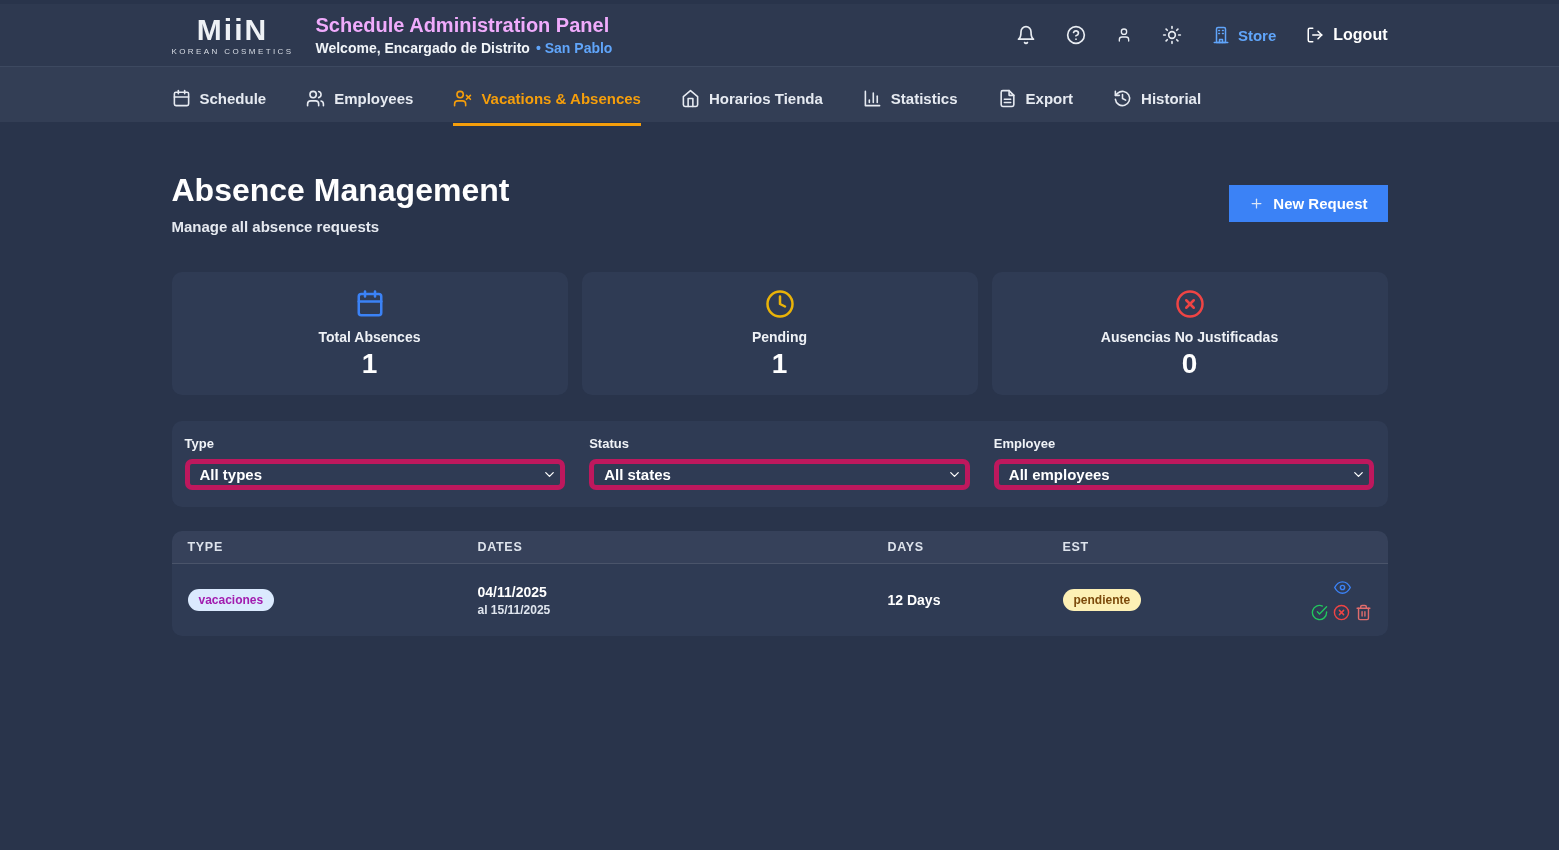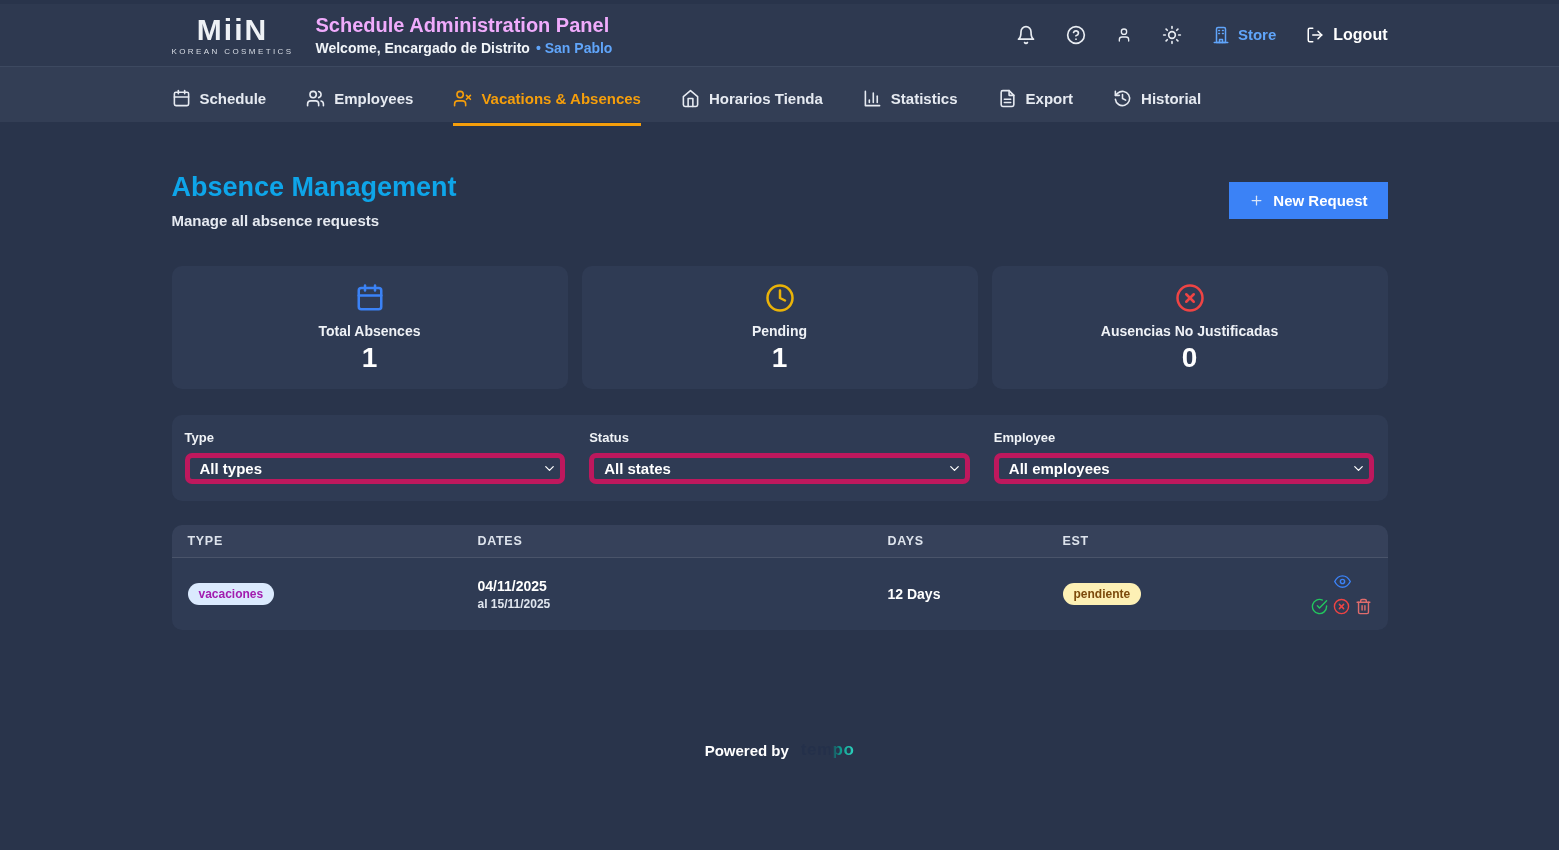--- a/index.html
+++ b/index.html
@@ -21,35 +21,35 @@
   .app-title { font-size:20px; font-weight:bold; color:#f0abfc; }
   .app-sub { font-size:14px; font-weight:bold; margin-top:3px; }
   .app-sub .store-badge { color:#60a5fa; margin-left:6px; }
   .top-actions { display:flex; align-items:center; gap:30px; }
   .icon { display:inline-block; }
   .icon svg { width:100%; height:100%; display:block; }
   .ico-20 { width:20px; height:20px; }
   .ico-16 { width:16px; height:16px; }
   .ico-18 { width:18px; height:18px; }
   .top-icon { color:#e8ecf2; cursor:pointer; }
-  .store-link { display:flex; gap:8px; color:#60a5fa; font-weight:bold; font-size:15px; cursor:pointer; }
+  .store-link { display:flex; align-items:center; gap:8px; color:#60a5fa; font-weight:bold; font-size:15px; cursor:pointer; }
   .logout-link { display:flex; align-items:center; gap:9px; color:#fff; font-weight:bold; font-size:16px; cursor:pointer; }
 
   
   .navbar { background:#333e55; height:56px; border-top:1px solid #3d4960; }
   .navbar .container { display:flex; height:100%; gap:40px; }
   .nav-item { display:flex; align-items:center; gap:9px; font-size:15px; font-weight:bold;
               color:#e6eaf1; cursor:pointer; height:100%; border-bottom:3px solid transparent; padding-top:3px; }
   .nav-item.active { color:#f59e0b; border-bottom-color:#f59e0b; }
   .nav-item .icon { width:19px; height:19px; }
 
   
   .main { padding-top:46px; }
   .page-head { display:flex; justify-content:space-between; align-items:center; }
-  .page-title { font-size:27px; font-weight:bold; color:#0ea5e9; }
+  .page-title { font-size:32px; font-weight:bold; color:#ffffff; }
   .page-sub { font-size:15px; font-weight:bold; color:#e5e9f0; margin-top:9px; }
   .btn-primary { display:flex; align-items:center; gap:9px; background:#3b82f6; color:#fff;
                  border:none; border-radius:0; padding:10px 20px; font-size:15px; font-weight:bold;
                  font-family:inherit; cursor:pointer; }
   .btn-primary .icon { width:15px; height:15px; color:#dbe6f7; }
 
   
   .stats { display:grid; grid-template-columns:1fr 1fr 1fr; gap:14px; margin-top:37px; }
   .stat-card { background:#2f3b54; border-radius:10px; height:123px; display:flex; flex-direction:column;
                align-items:center; justify-content:center; text-align:center; padding:14px; }
@@ -400,18 +400,14 @@
                 <path d="M19 6v14a2 2 0 0 1-2 2H7a2 2 0 0 1-2-2V6m3 0V4a2 2 0 0 1 2-2h4a2 2 0 0 1 2 2v2"></path>
                 <line x1="10" y1="11" x2="10" y2="17"></line>
                 <line x1="14" y1="11" x2="14" y2="17"></line>
               </svg>
             </span>
         </span>
       </div>
     </div>
   </section>
 
-  <div class="footer">
-    <span class="powered">Powered by</span>
-    <span class="tempo-brand">tempo</span>
-  </div>
 
 </main>
 
 </body></html>

